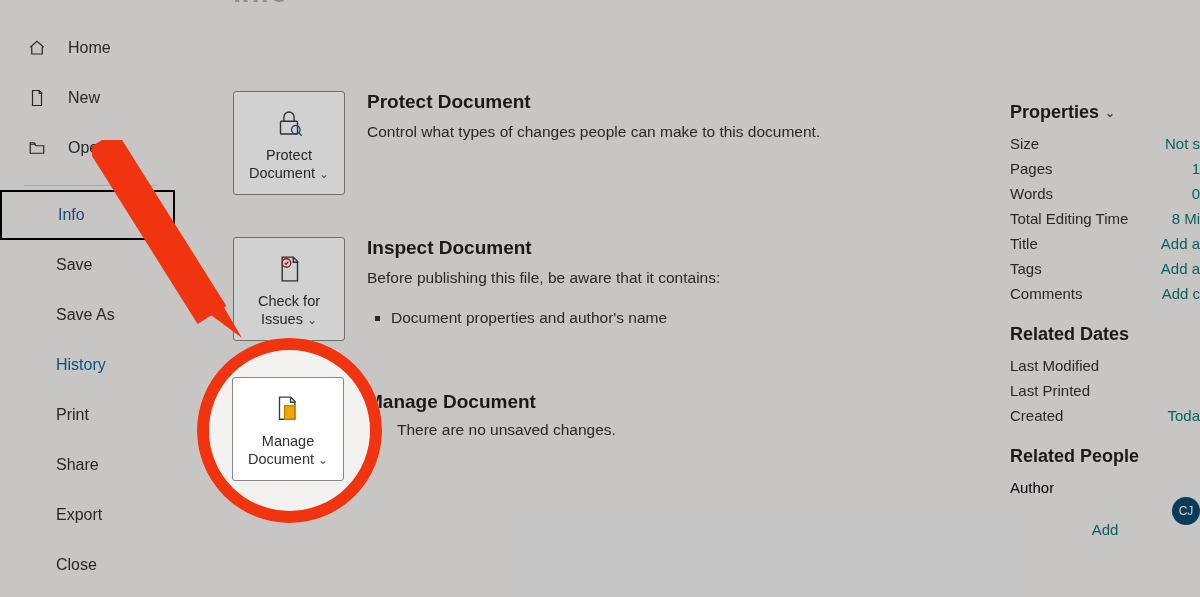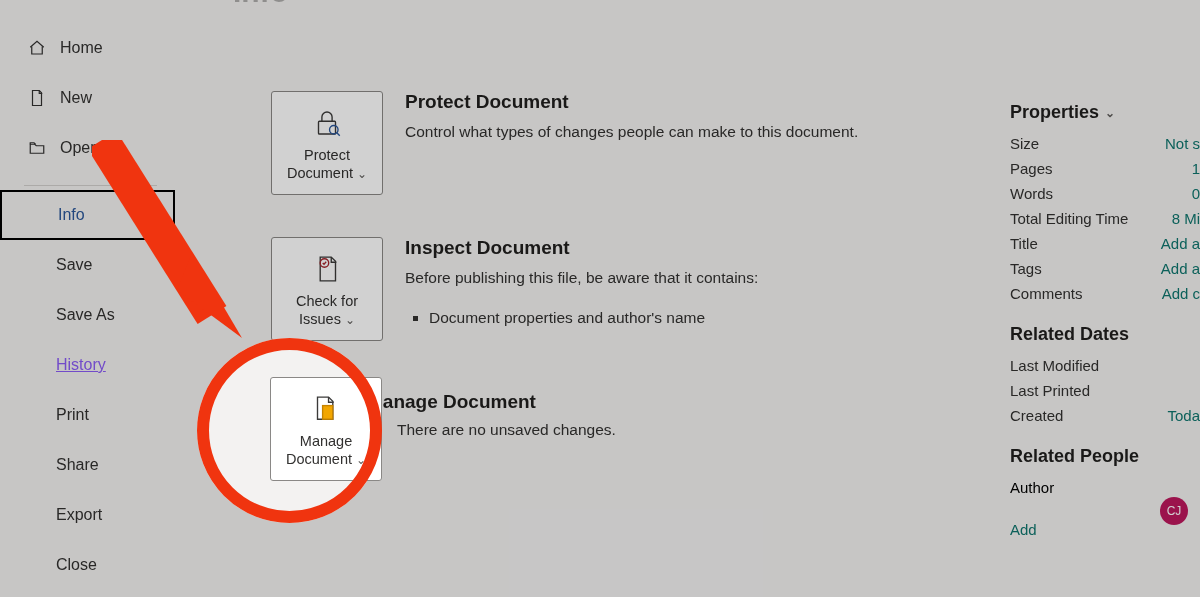--- a/index.html
+++ b/index.html
@@ -2,49 +2,49 @@
 <html><head>
   <meta charset="utf-8">
   <style>
     * { box-sizing: border-box; margin: 0; padding: 0; font-family: "Segoe UI", Arial, sans-serif; }
     body { width: 1200px; height: 597px; overflow: hidden; position: relative; background: #f3f2f1; }
 
     .dim-overlay { position: absolute; inset: 0; background: rgba(0,0,0,0.18); pointer-events: none; z-index: 5; }
 
     .sidebar { position: absolute; left: 0; top: 0; width: 175px; height: 597px; background: #f3f2f1; padding-top: 23px; z-index: 1; }
     .sidebar-item { height: 50px; display: flex; align-items: center; padding-left: 28px; font-size: 16px; color: #323130; cursor: pointer; }
-    .sidebar-item.with-icon { gap: 14px; }
+    .sidebar-item.with-icon { gap: 22px; }
     .sidebar-item.no-icon { padding-left: 56px; }
     .sidebar-item.selected { border: 2px solid #000; color: #2b579a; }
-    .sidebar-item.disabled { color: #8b5cf6; text-decoration: underline; }
+    .sidebar-item.disabled { color: #0369a1; }
     .sidebar-sep { height: 1px; background: #d2d0ce; margin: 12px 18px 4px 24px; }
     .icon-slot { width: 18px; height: 18px; display: inline-flex; align-items: center; justify-content: center; }
 
     .main { position: absolute; left: 175px; top: 0; right: 0; bottom: 0; padding-left: 58px; padding-top: 0; z-index: 1; }
     .page-title { font-size: 30px; font-weight: 600; color: #323130; margin-top: -25px; margin-bottom: 30px; opacity: 0.35; }
 
     .section { display: flex; gap: 22px; margin-bottom: 42px; }
-    .card-btn { width: 112px; min-height: 104px; border: 1px solid #8a8886; border-radius: 3px; background: #fff; display: flex; flex-direction: column; align-items: center; justify-content: center; padding: 10px 4px 8px 4px; gap: 6px; cursor: pointer; margin-left: 38px; }
+    .card-btn { width: 112px; min-height: 104px; border: 1px solid #8a8886; border-radius: 3px; background: #fff; display: flex; flex-direction: column; align-items: center; justify-content: center; padding: 10px 4px 8px 4px; gap: 6px; cursor: pointer; }
     .card-btn .label { font-size: 14.5px; color: #323130; text-align: center; line-height: 1.25; }
     .chev { display: inline-block; font-size: 12px; color: #605e5c; }
     .section-text .h { font-size: 19px; font-weight: 700; color: #201f1e; margin-bottom: 8px; }
     .section-text .p { font-size: 15.5px; color: #323130; line-height: 1.4; }
     .section-text ul { margin-top: 20px; padding-left: 24px; }
     .section-text li { font-size: 15.5px; color: #323130; list-style: square; }
 
     .status-line { display: flex; gap: 12px; margin-top: 8px; color: #323130; font-size: 15.5px; }
     .status-line .small-icon { width: 18px; height: 18px; color: #605e5c; }
 
     
     .props { position: absolute; right: 0; top: 80px; width: 200px; padding-left: 10px; z-index: 1; }
     .props-h { font-size: 18px; font-weight: 600; color: #201f1e; margin-bottom: 12px; margin-top: 22px; display: flex; align-items: center; gap: 6px; }
     .prow { display: flex; justify-content: space-between; font-size: 15px; color: #323130; margin-bottom: 8px; }
     .prow .k { color: #323130; }
     .prow .v { color: #0f766e; }
-    .avatar { width: 28px; height: 28px; border-radius: 50%; background: #be185d; color: #fff; font-size: 12px; display: flex; align-items: center; justify-content: center; position: absolute; right: 12px; }
+    .avatar { width: 28px; height: 28px; border-radius: 50%; background: #0c4a6e; color: #fff; font-size: 12px; display: flex; align-items: center; justify-content: center; position: absolute; right: 0; }
 
     
     .arrow { position: absolute; left: 92px; top: 140px; z-index: 10; pointer-events: none; }
 
     
     .circle { position: absolute; left: 197px; top: 338px; width: 185px; height: 185px; border: 12px solid #f0340f; border-radius: 50%; z-index: 10; pointer-events: none; }
     .circle-cut { position: absolute; left: 197px; top: 338px; width: 185px; height: 185px; border-radius: 50%; background: #f3f2f1; z-index: 6; }
     .card-in-circle { position: absolute; left: 232px; top: 377px; z-index: 8; }
 
     
@@ -212,21 +212,21 @@
   <div class="prow">
       <span class="k">Created</span>
       <span class="v">Toda</span>
     </div>
 
   <div class="props-h">Related People</div>
   <div style="position:relative; height:32px;">
     <span class="k" style="font-size:15px;margin-top:28px;">Author</span>
     <span class="avatar">CJ</span>
   </div>
-  <div class="prow" style="justify-content:flex-start; margin-top:10px;">
+  <div class="prow" style="justify-content:center; margin-top:10px;">
       <span class="v">Add</span>
     </div>
 </div>
 
 <div class="dim-overlay"></div>
 
 <div class="circle-cut"></div>
 
 <div class="card-in-circle">
   <div class="card-btn">

